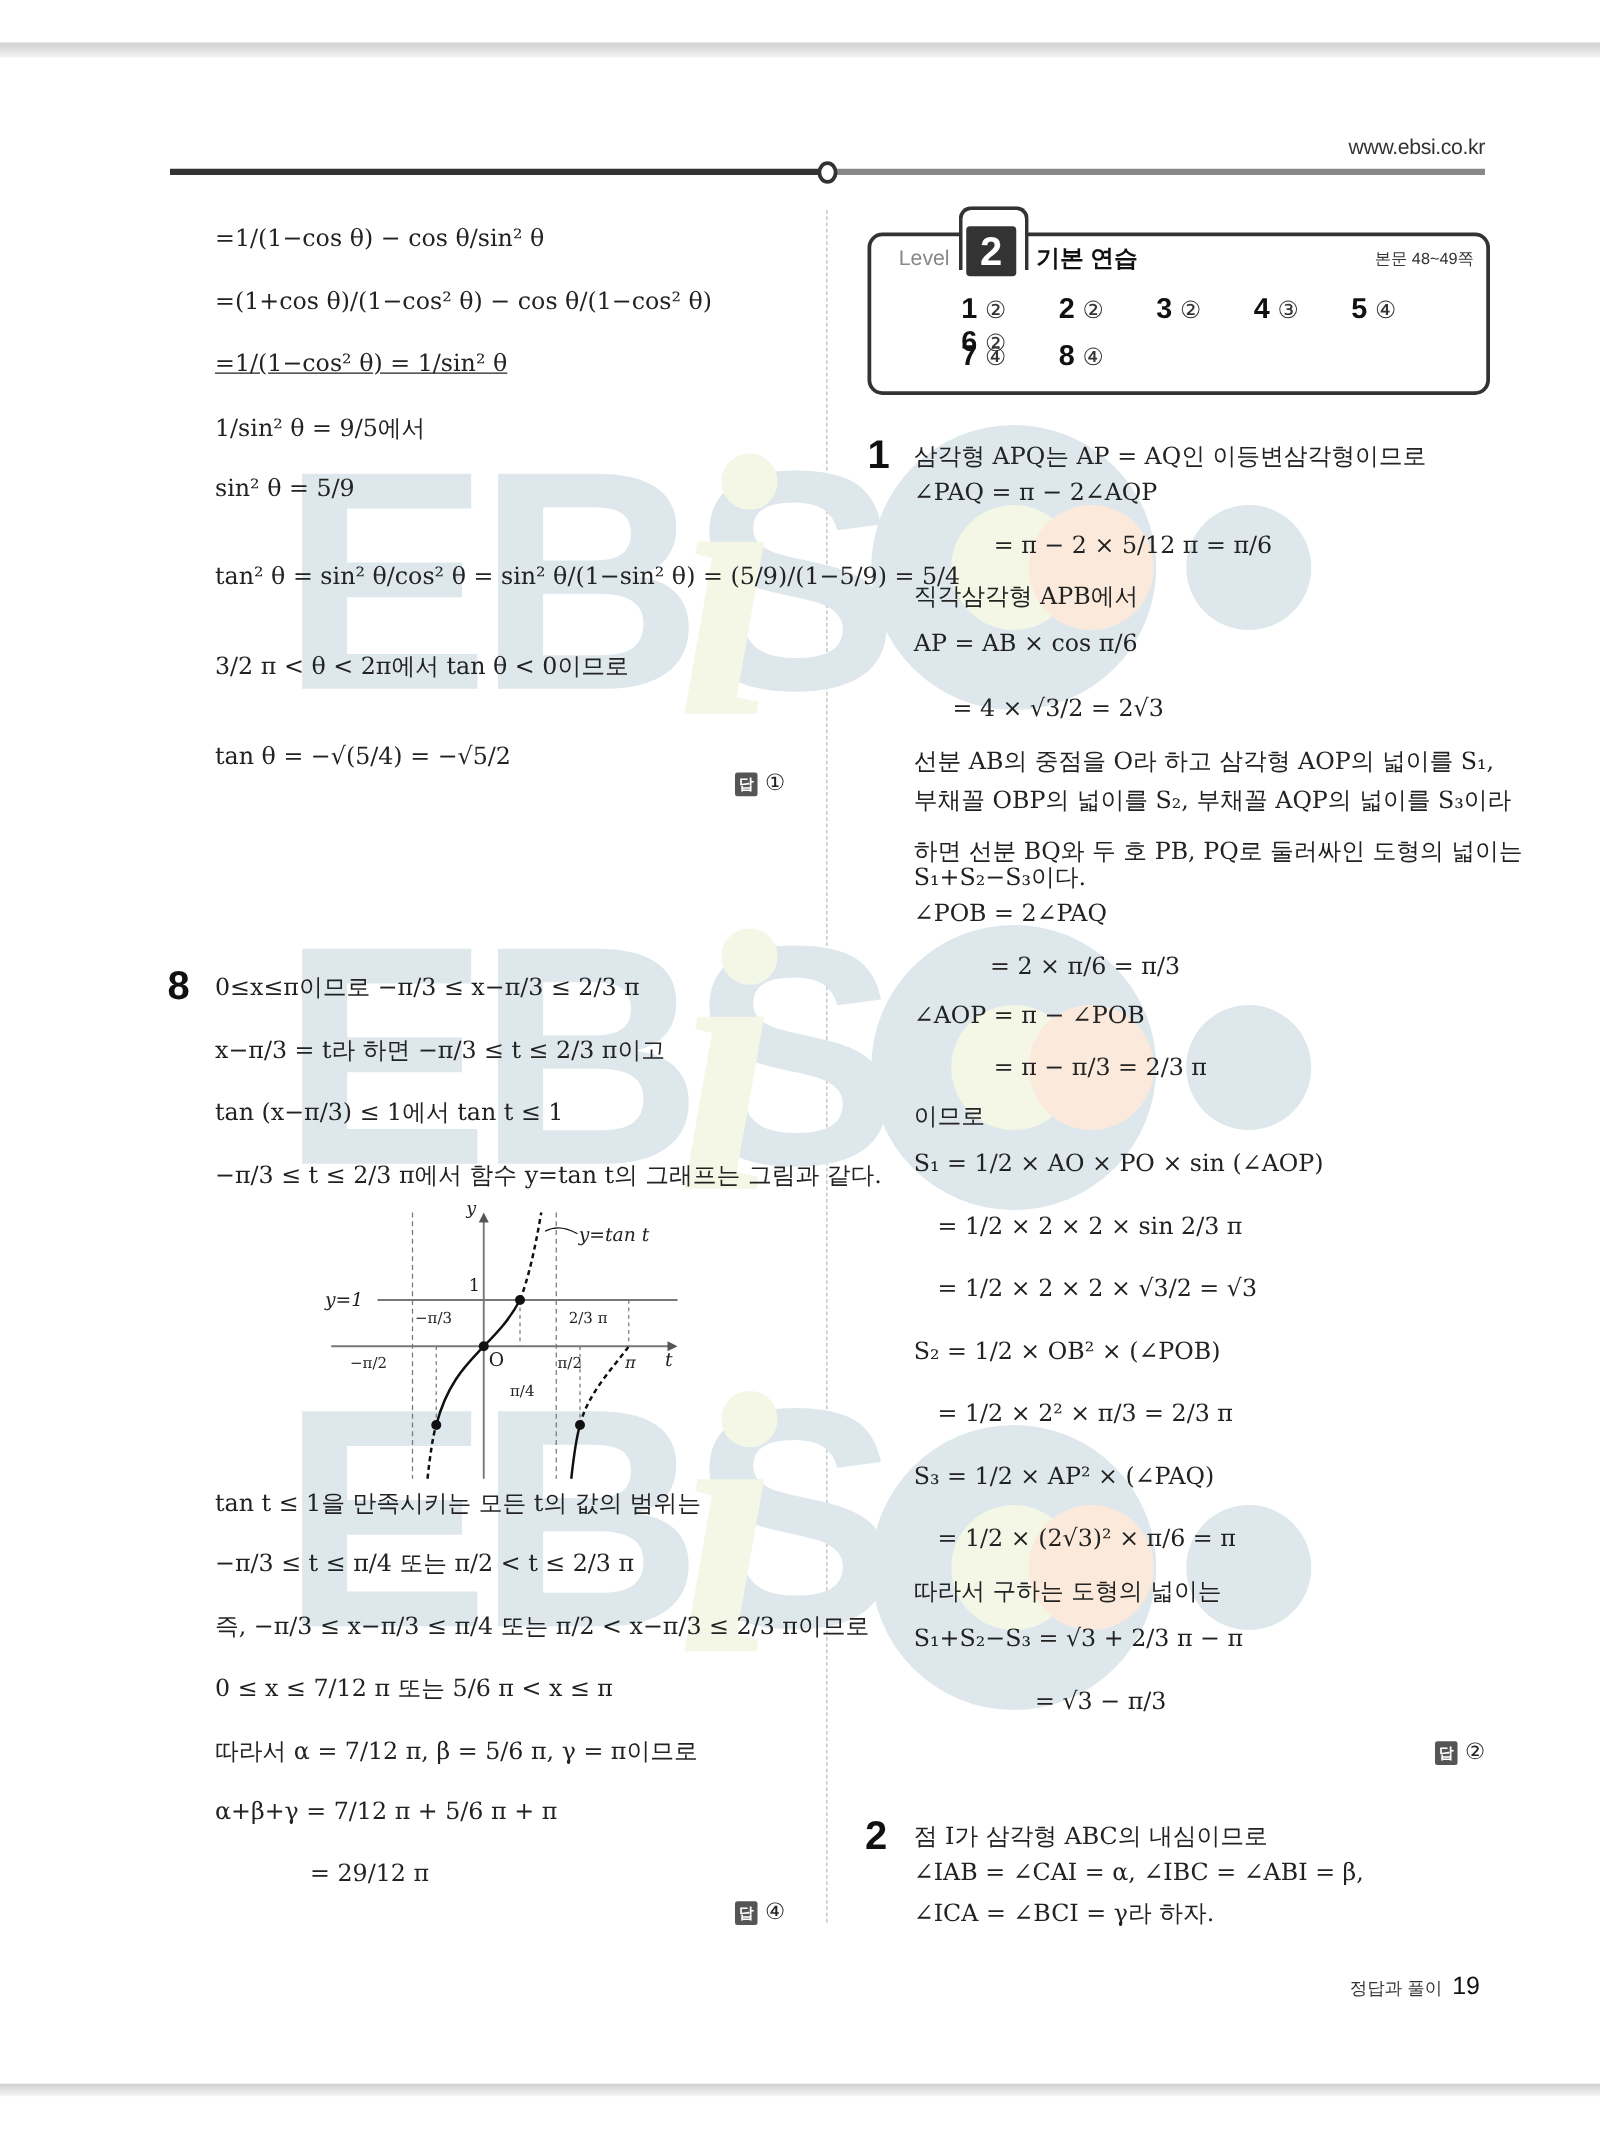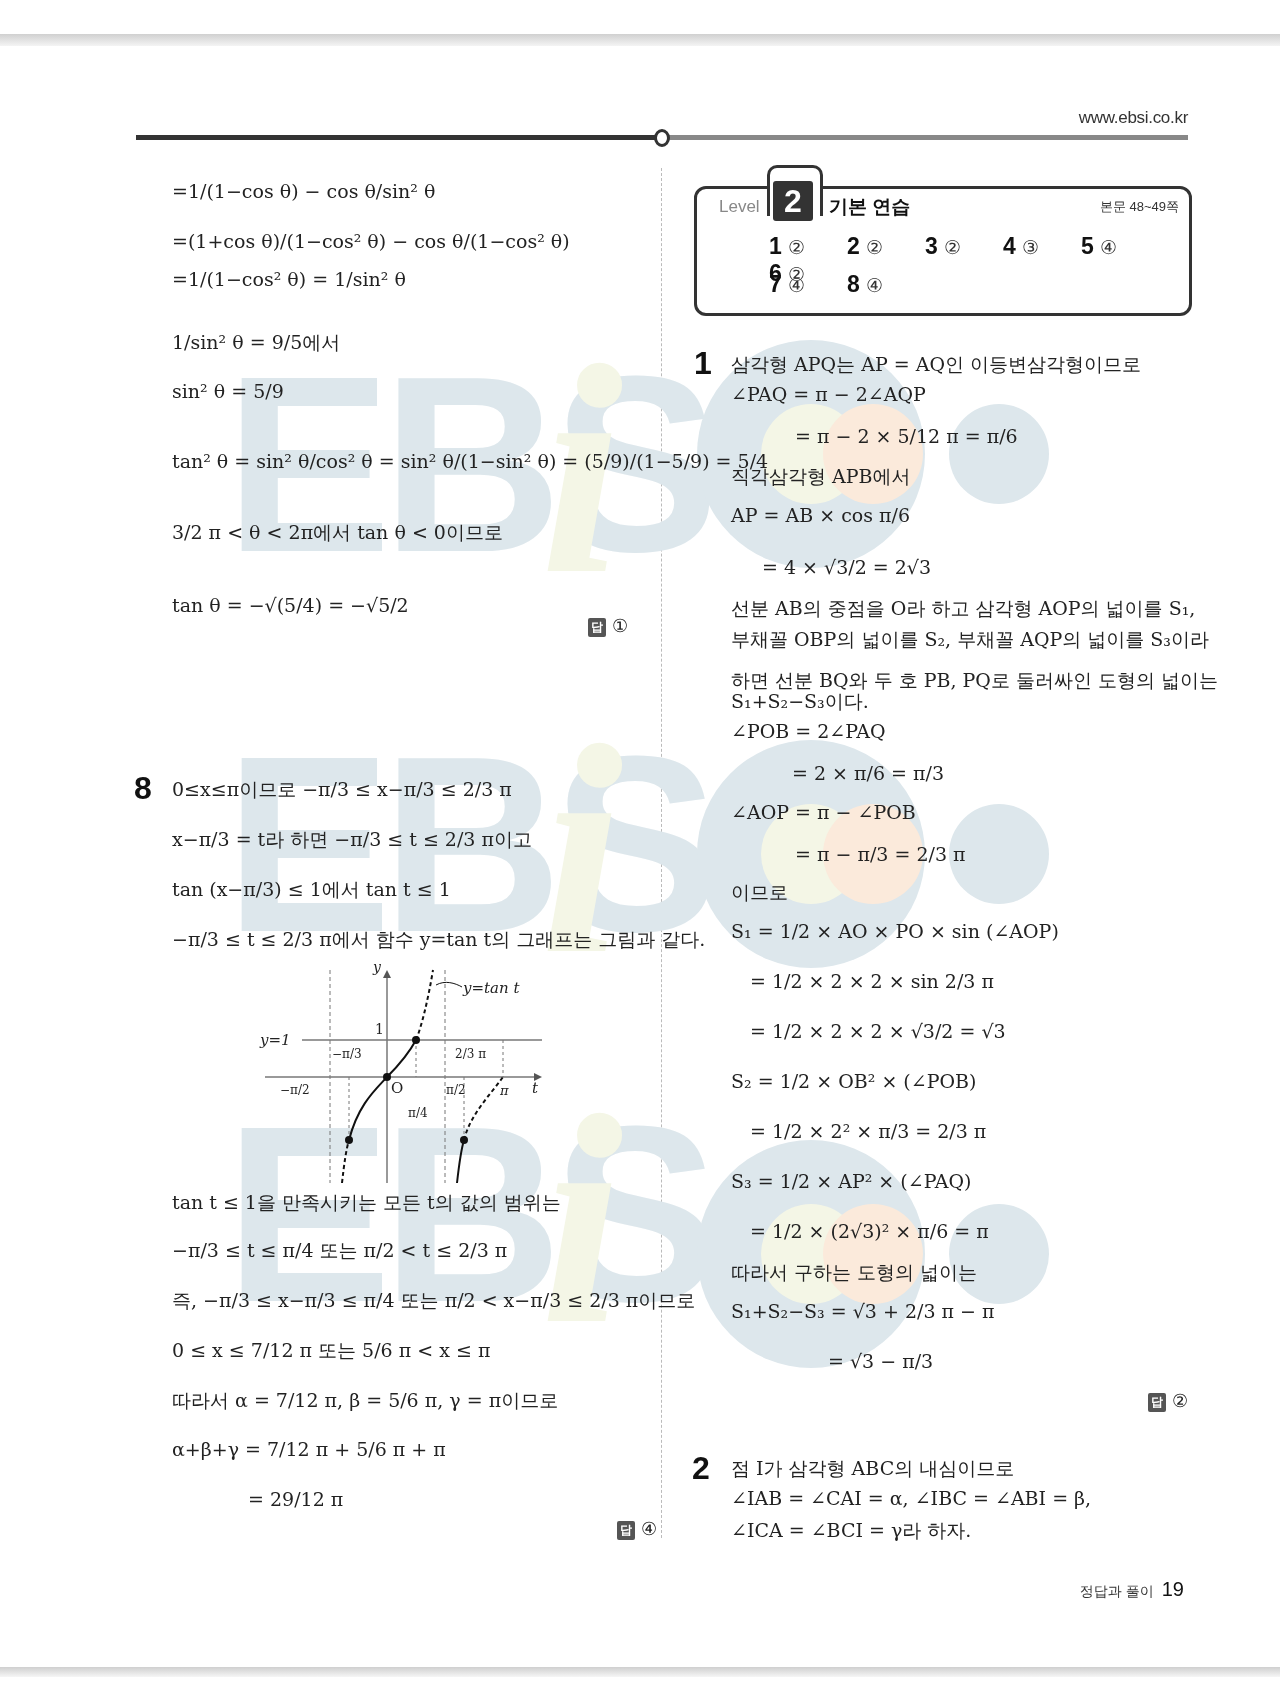--- a/index.html
+++ b/index.html
@@ -85,21 +85,21 @@
 <div class="circ" style="left:949px;top:804px;width:100px;height:100px;background:#dde7ec;"></div>
 
 <div class="circ" style="left:697px;top:1140px;width:228px;height:228px;background:#dde7ec;"></div>
 <div class="circ" style="left:761px;top:1204px;width:100px;height:100px;background:#f4f6e6;"></div>
 <div class="circ" style="left:823px;top:1204px;width:100px;height:100px;background:#fbeadb;"></div>
 <div class="circ" style="left:949px;top:1204px;width:100px;height:100px;background:#dde7ec;"></div>
 
 <div class="col">
   <div class="line" style="left:172px;top:180px;">=1/(1−cos θ) − cos θ/sin² θ</div>
   <div class="line" style="left:172px;top:230px;">=(1+cos θ)/(1−cos² θ) − cos θ/(1−cos² θ)</div>
-  <div class="line" style="left:172px;top:268px;">=1/(1−cos² θ) = 1/sin² θ</div>
+  <div class="line" style="left:172px;top:280px;text-decoration:underline;">=1/(1−cos² θ) = 1/sin² θ</div>
   <div class="line" style="left:172px;top:330px;">1/sin² θ = 9/5에서</div>
   <div class="line" style="left:172px;top:380px;">sin² θ = 5/9</div>
   <div class="line" style="left:172px;top:450px;">tan² θ = sin² θ/cos² θ = sin² θ/(1−sin² θ) = (5/9)/(1−5/9) = 5/4</div>
   <div class="line" style="left:172px;top:520px;">3/2 π &lt; θ &lt; 2π에서 tan θ &lt; 0이므로</div>
   <div class="line" style="left:172px;top:594px;text-align:center;">tan θ = −√(5/4) = −√5/2</div>
   <div class="ans" style="left:588px;top:615px;">
     <span class="box">답</span><span>①</span>
   </div>
 
   <div class="num" style="left:134px;top:770px;">8</div>
@@ -108,21 +108,21 @@
   <div class="line" style="left:172px;top:877px;">tan (x−π/3) ≤ 1에서 tan t ≤ 1</div>
   <div class="line" style="left:172px;top:927px;">−π/3 ≤ t ≤ 2/3 π에서 함수 y=tan t의 그래프는 그림과 같다.</div>
 
   <div class="line" style="left:172px;top:1190px;">tan t ≤ 1을 만족시키는 모든 t의 값의 범위는</div>
   <div class="line" style="left:172px;top:1238px;">−π/3 ≤ t ≤ π/4 또는 π/2 &lt; t ≤ 2/3 π</div>
   <div class="line" style="left:172px;top:1288px;">즉, −π/3 ≤ x−π/3 ≤ π/4 또는 π/2 &lt; x−π/3 ≤ 2/3 π이므로</div>
   <div class="line" style="left:172px;top:1338px;">0 ≤ x ≤ 7/12 π 또는 5/6 π &lt; x ≤ π</div>
   <div class="line" style="left:172px;top:1388px;">따라서 α = 7/12 π, β = 5/6 π, γ = π이므로</div>
   <div class="line" style="left:172px;top:1438px;">α+β+γ = 7/12 π + 5/6 π + π</div>
   <div class="line" style="left:248px;top:1488px;">= 29/12 π</div>
-  <div class="ans" style="left:617px;top:1518px;">
+  <div class="ans" style="left:588px;top:1518px;">
     <span class="box">답</span><span>④</span>
   </div>
 </div>
 
 <div class="graph">
   <svg width="300" height="230" viewBox="0 0 300 230" font-family="DejaVu Serif, serif" font-size="13">
 
     <line x1="80" y1="15" x2="80" y2="228" stroke="#777" stroke-dasharray="4,3"></line>
     <line x1="195" y1="15" x2="195" y2="228" stroke="#777" stroke-dasharray="4,3"></line>
 

